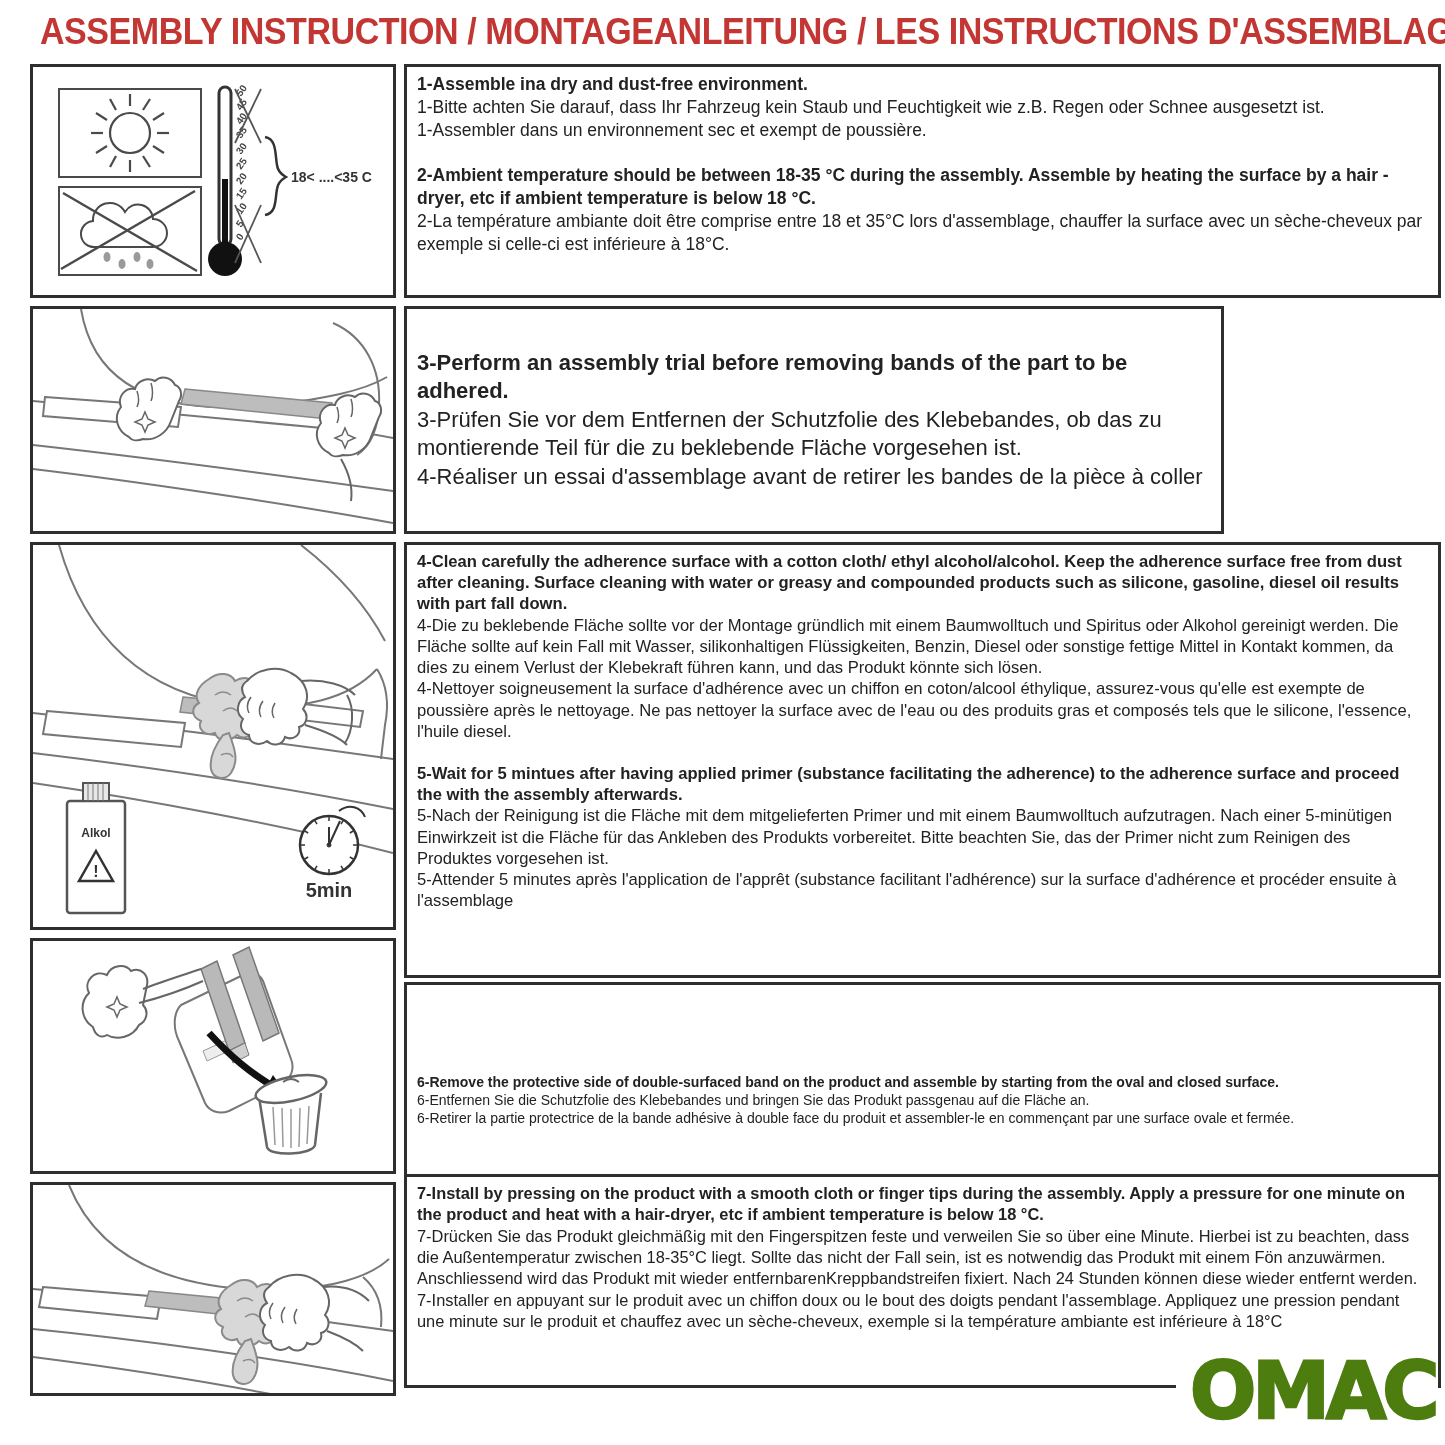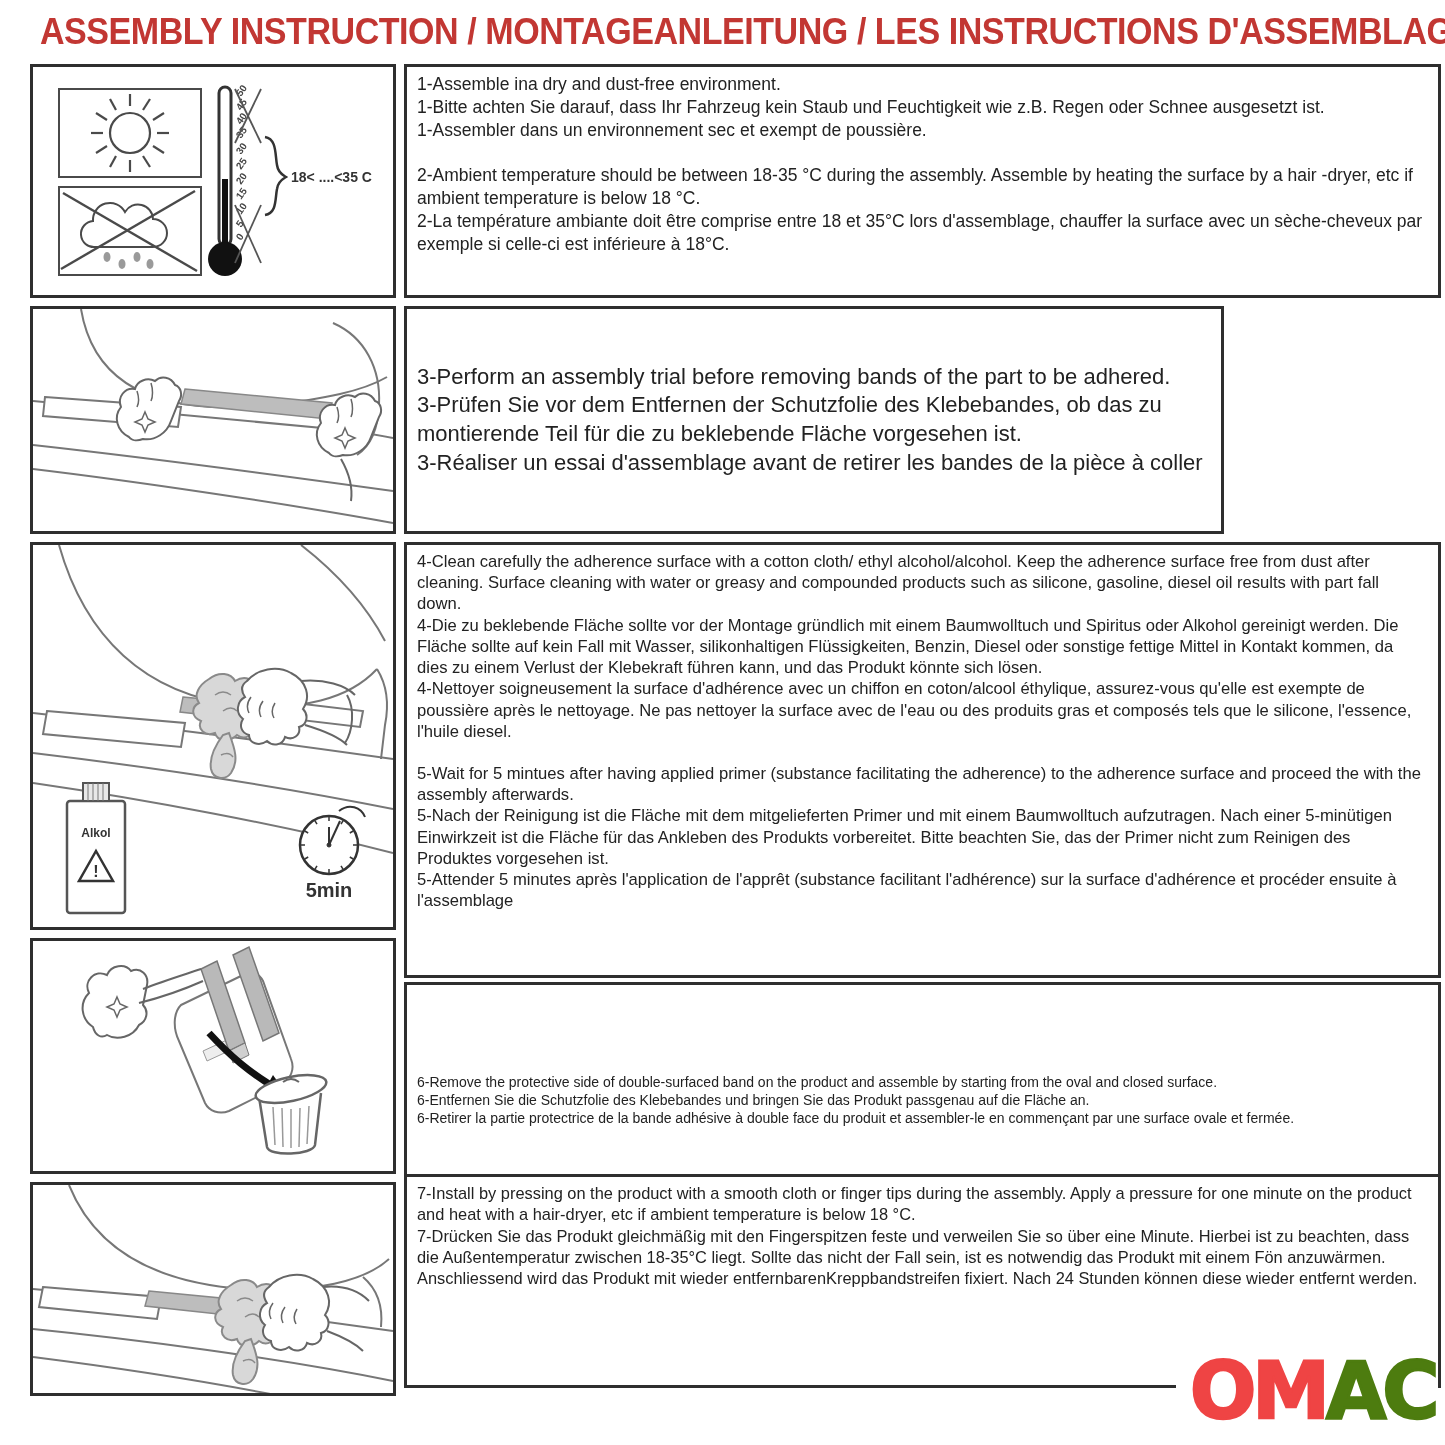--- a/index.html
+++ b/index.html
@@ -6,39 +6,39 @@
   .page{position:relative;width:1445px;height:1445px;background:#fff;overflow:hidden;
         font-family:"Liberation Sans","DejaVu Sans",sans-serif;color:#222;}
   .title{position:absolute;left:40px;top:13px;font-size:37px;font-weight:bold;
          color:#c23733;white-space:nowrap;letter-spacing:-0.5px;
          transform:scaleX(0.92);transform-origin:left center;line-height:1;}
   .box{position:absolute;border:3px solid #2e2e2e;background:#fff;box-sizing:border-box;}
   .illbox{padding:0;}
   .illbox svg{display:block;width:100%;height:100%;}
   .txtbox{padding:6px 14px 6px 10px;}
   .txtbox p{margin:0;}
-  .t-en{font-weight:normal;}
+  .t-en{font-weight:bold;}
   .block + .block{margin-top:1.25em;}
   #ill1{left:30px;top:64px;width:366px;height:234px;}
   #txt1{left:404px;top:64px;width:1037px;height:234px;font-size:17.5px;line-height:1.32;}
   #ill2{left:30px;top:306px;width:366px;height:228px;}
   #txt2{left:404px;top:306px;width:820px;height:228px;font-size:22px;line-height:1.3;
         display:flex;flex-direction:column;justify-content:center;}
   #ill3{left:30px;top:542px;width:366px;height:388px;}
   #txt3{left:404px;top:542px;width:1037px;height:436px;font-size:16.6px;line-height:1.28;}
   #ill4{left:30px;top:938px;width:366px;height:236px;}
   #txt4{left:404px;top:982px;width:1037px;height:236px;font-size:14px;line-height:1.3;
         display:flex;flex-direction:column;justify-content:center;}
   #ill5{left:30px;top:1182px;width:366px;height:214px;}
   #txt5{left:404px;top:1174px;width:1037px;height:214px;font-size:16.4px;line-height:1.3;}
   .logo{position:absolute;left:1176px;top:1352px;background:#fff;padding:0 2px 6px 14px;
         font-family:"DejaVu Sans","Liberation Sans",sans-serif;font-weight:bold;
         font-size:78px;line-height:1;letter-spacing:-4px;white-space:nowrap;}
   .logo span{-webkit-text-stroke:2.5px currentColor;}
-  .logo .lg-black{color:#ef4444;}
+  .logo .lg-black{color:#4d7c0f;}
   .logo .lg-red{color:#4d7c0f;}
   
   .tick{font-size:10px;font-weight:bold;fill:#444;font-family:"Liberation Sans",sans-serif;}
   .svglabel{font-weight:bold;fill:#333;font-family:"Liberation Sans",sans-serif;}
 </style>
 </head>
 <body>
 
 <div class="page">
 
@@ -132,21 +132,21 @@
       <polygon points="152,80 299,94 295,110 148,95" fill="#bdbdbd" stroke="#888" stroke-width="1.5"></polygon>
       <use href="#hand"></use>
       <use href="#hand" transform="translate(200,16)"></use>
       <path d="M 308,150 C 316,164 320,178 318,192" fill="none" stroke="#666" stroke-width="2"></path>
     </svg>
   </div>
   <div class="box txtbox" id="txt2">
     <div class="block">
       <p class="t-en">3-Perform an assembly trial before removing bands of the part to be adhered.</p>
       <p class="t-de">3-Prüfen Sie vor dem Entfernen der Schutzfolie des Klebebandes, ob das zu montierende Teil für die zu beklebende Fläche vorgesehen ist.</p>
-      <p class="t-fr">3-Réaliser un essai d'assemblage avant de retirer les bandes de la pièce à coller</p>
+      <p class="t-fr">4-Réaliser un essai d'assemblage avant de retirer les bandes de la pièce à coller</p>
     </div>
   </div>
 
   <div class="box illbox" id="ill3">
     <svg viewBox="0 0 360 382" preserveAspectRatio="xMidYMid meet">
       <g fill="none" stroke="#777" stroke-width="2">
         <path d="M 26,0 C 52,92 112,150 206,160 C 268,166 316,154 344,124"></path>
         <path d="M 344,124 C 354,140 356,160 352,180 L 348,214"></path>
         <path d="M 268,0 C 304,28 334,62 352,96"></path>
         <path d="M 0,168 C 90,178 220,194 360,214"></path>
@@ -269,20 +269,21 @@
         <path d="M 236,102 C 246,90 266,86 280,94 C 296,102 300,118 292,130 C 298,136 296,146 288,148 C 290,156 282,162 274,158 C 272,166 262,168 256,162 C 248,168 238,164 238,156 C 230,154 228,146 232,140 C 224,134 226,122 234,118 C 230,112 230,106 236,102 Z"></path>
         <path d="M 240,118 q -6,8 -2,16 M 252,122 q -6,8 -2,16 M 264,124 q -5,8 -1,15" fill="none" stroke-width="1.5"></path>
         <path d="M 290,102 C 310,100 326,106 336,116 M 294,146 C 310,152 322,158 330,166" fill="none"></path>
       </g>
     </svg>
   </div>
   <div class="box txtbox" id="txt5">
     <div class="block">
       <p class="t-en">7-Install by pressing on the product with a smooth cloth or finger tips during the assembly. Apply a pressure for one minute on the product and heat with a hair-dryer, etc if ambient temperature is below 18 °C.</p>
       <p class="t-de">7-Drücken Sie das Produkt gleichmäßig mit den Fingerspitzen feste und verweilen Sie so über eine Minute. Hierbei ist zu beachten, dass die Außentemperatur zwischen 18-35°C liegt. Sollte das nicht der Fall sein, ist es notwendig das Produkt mit einem Fön anzuwärmen. Anschliessend wird das Produkt mit wieder entfernbarenKreppbandstreifen fixiert. Nach 24 Stunden können diese wieder entfernt werden.</p>
+      <p class="t-fr">7-Installer en appuyant sur le produit avec un chiffon doux ou le bout des doigts pendant l'assemblage. Appliquez une pression pendant une minute sur le produit et chauffez avec un sèche-cheveux, exemple si la température ambiante est inférieure à 18°C</p>
     </div>
   </div>
 
   <div class="logo">
     <span class="lg-black">OM</span><span class="lg-red">AC</span>
   </div>
 
 </div>
 
 </body></html>

